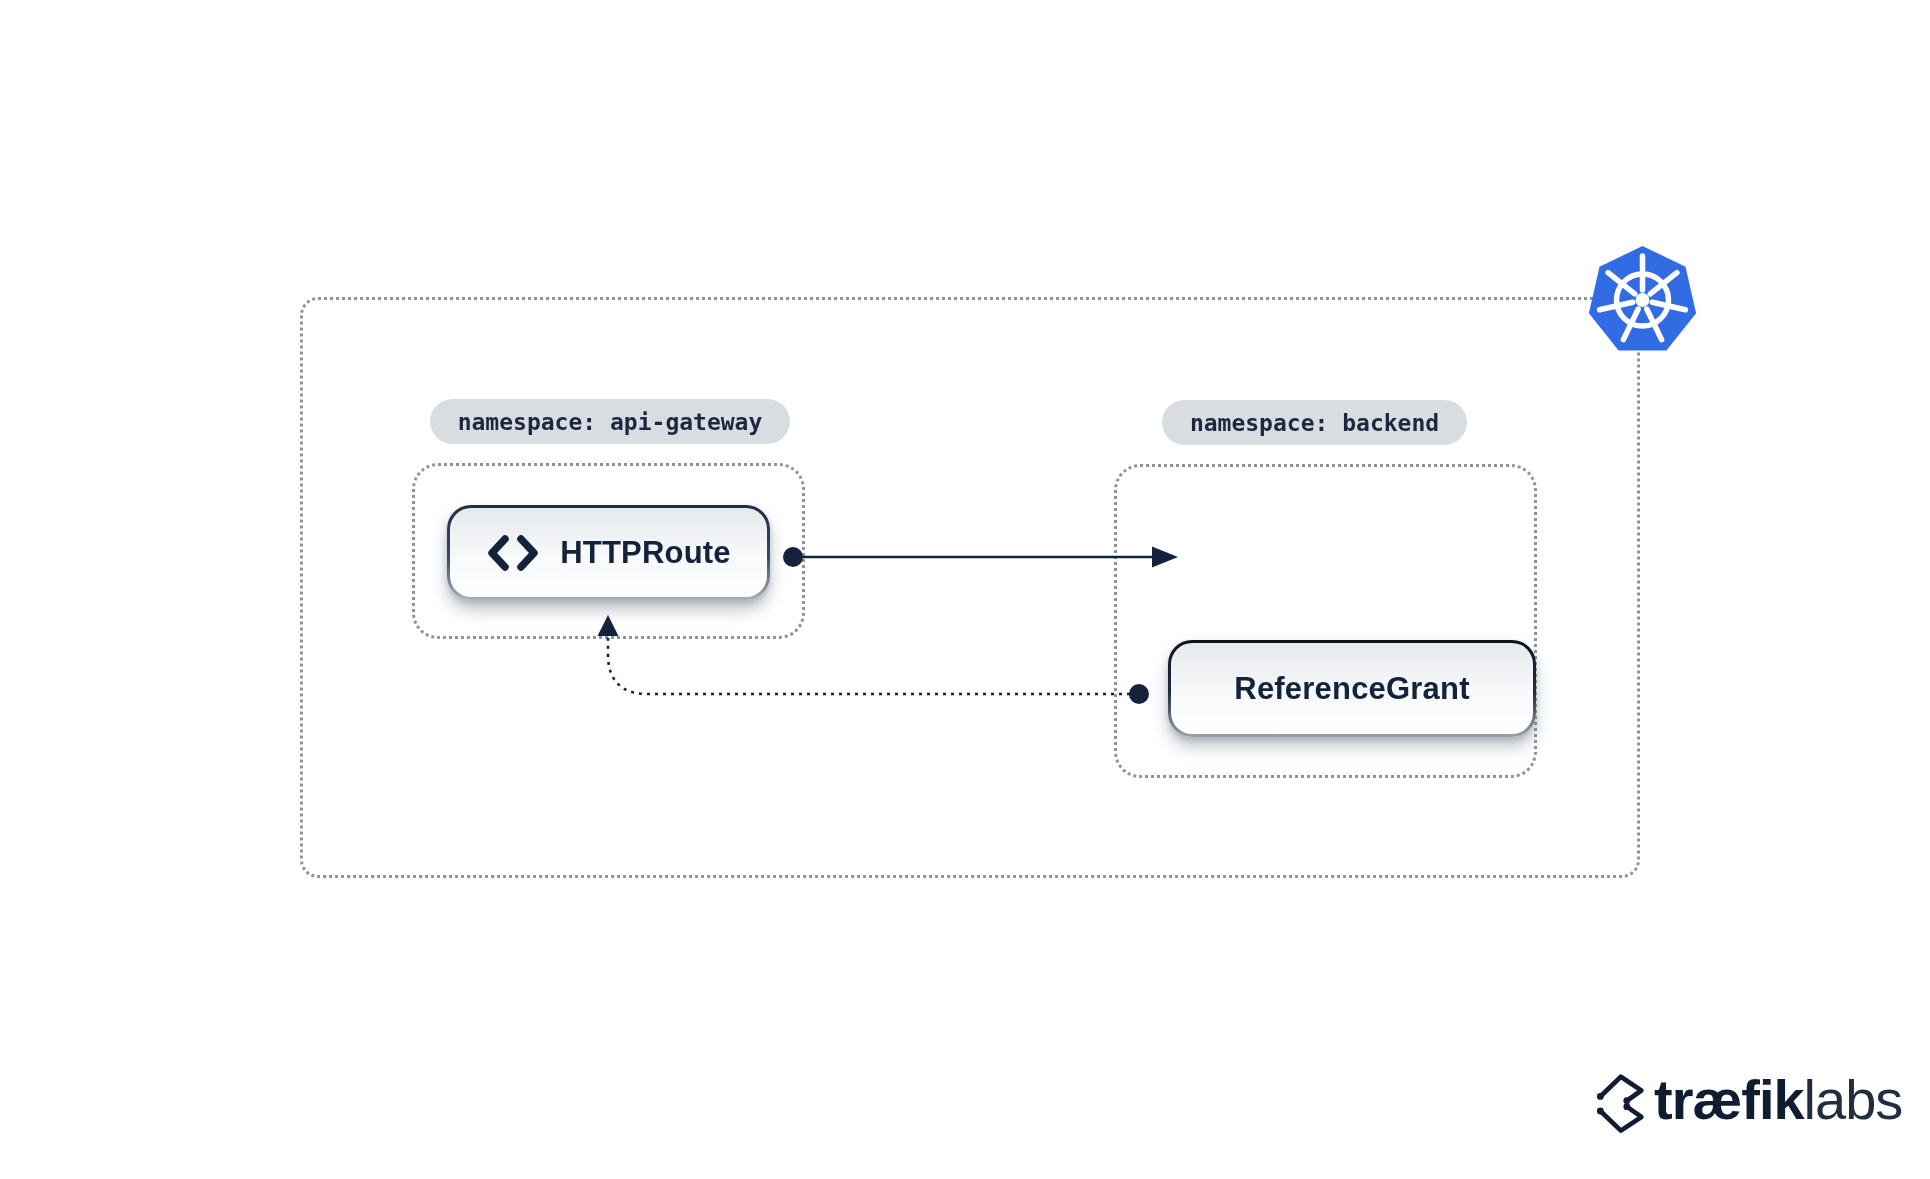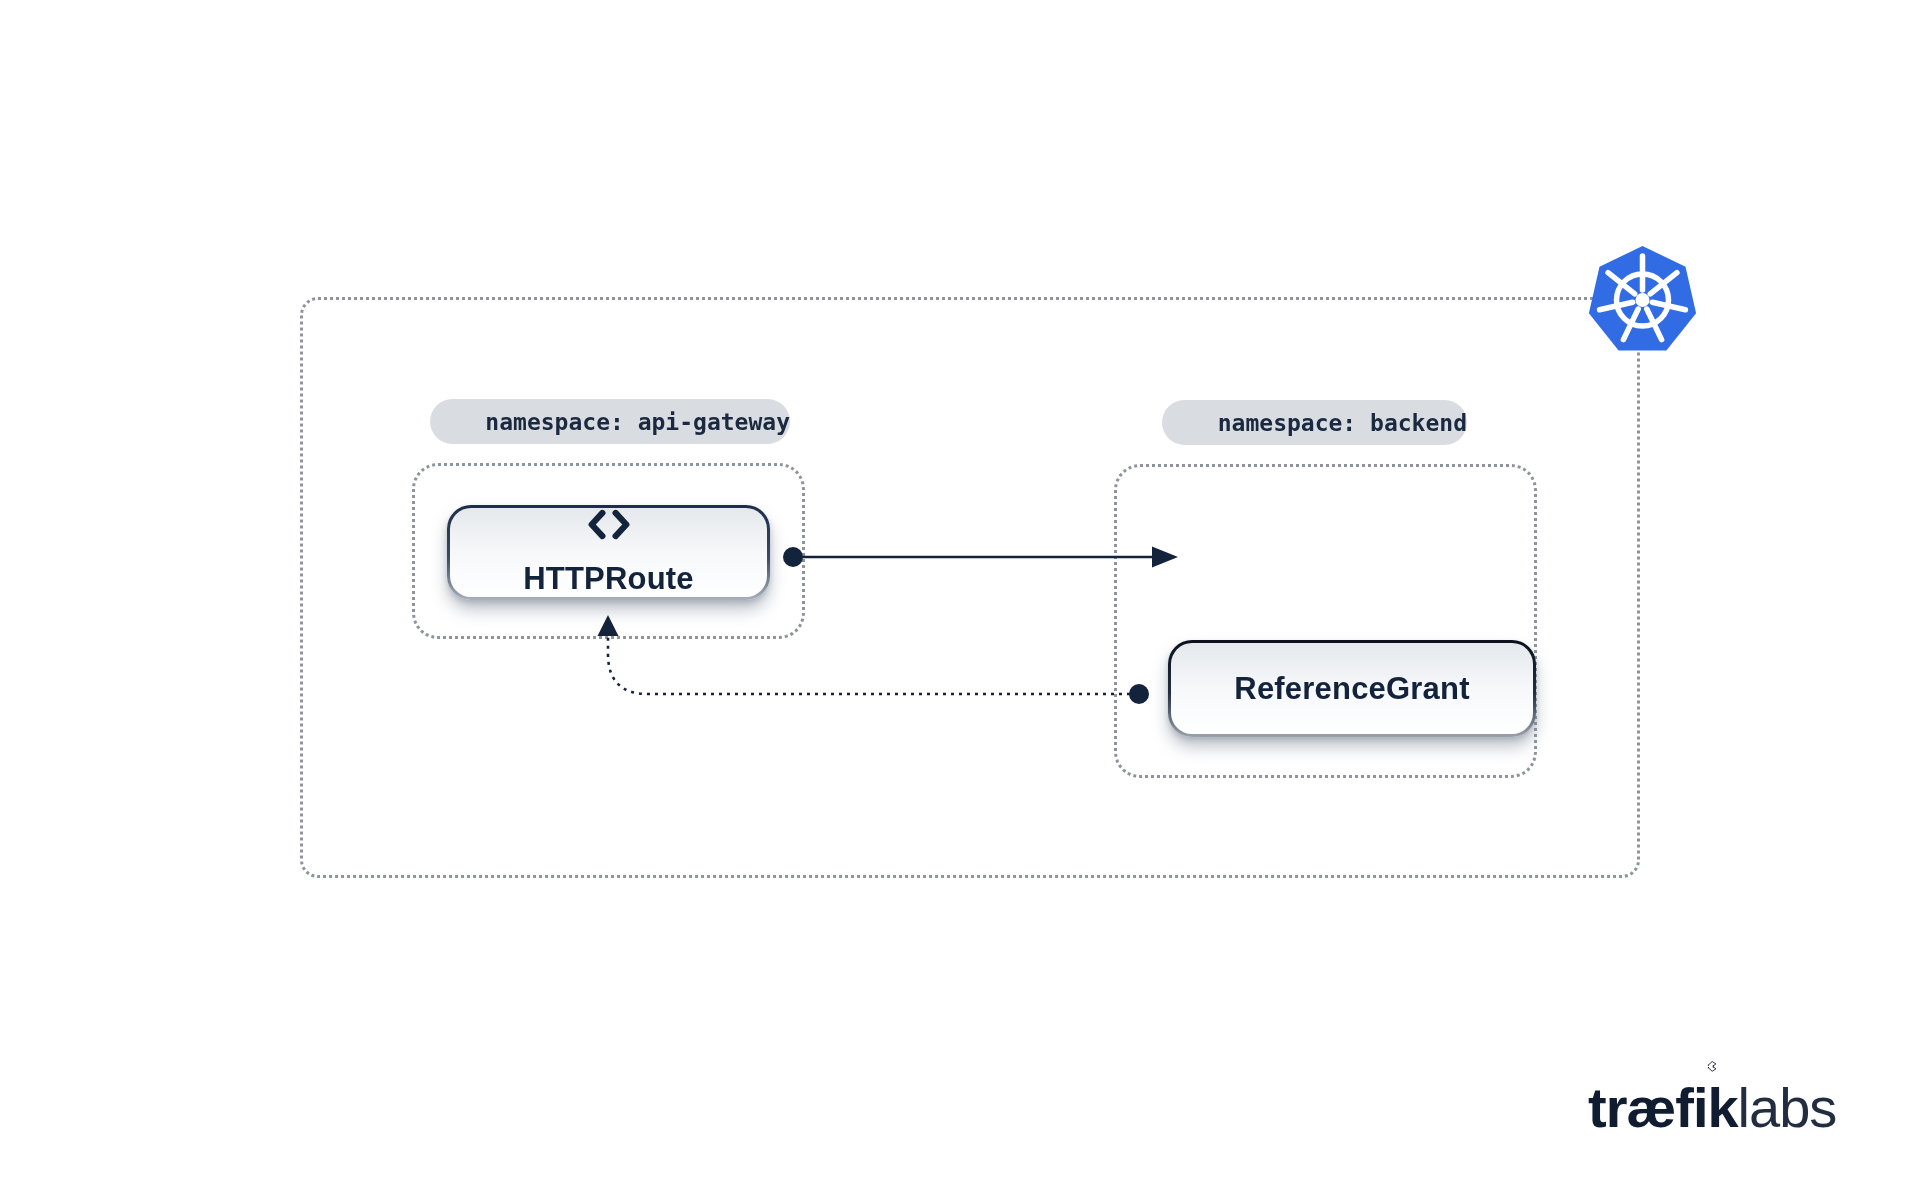--- a/index.html
+++ b/index.html
@@ -30,21 +30,21 @@
   }
 
   
   .ns-pill {
     position: absolute;
     height: 45px;
     background: #d9dde2;
     border-radius: 23px;
     display: flex;
     align-items: center;
-    justify-content: flex-end;
+    justify-content: center;
     font-family: "DejaVu Sans Mono", "Liberation Mono", monospace;
     font-size: 23px;
     font-weight: 700;
     color: #1b2940;
     letter-spacing: 0px;
   }
   .ns-pill.left { left: 430px; top: 399px; width: 360px; }
   .ns-pill.right { left: 1162px; top: 400px; width: 305px; }
 
   
@@ -68,21 +68,20 @@
     background: linear-gradient(180deg, #0a111d 0%, #232e41 55%, #9aa2ab 100%);
   }
   .node-inner {
     width: 100%; height: 100%;
     border-radius: 21px;
     background: linear-gradient(180deg, #e5e8ec 0%, #f6f8fa 50%, #ffffff 100%);
     display: flex;
     align-items: center;
     justify-content: center;
     gap: 20px;
-    flex-direction: column;
   }
   .node-label {
     font-size: 31px;
     font-weight: 700;
     color: #14233c;
     letter-spacing: 0.2px;
     white-space: nowrap;
   }
   .node.httproute { left: 447px; top: 505px; width: 323px; height: 95px; }
   .node.service { left: 1193px; top: 503px; width: 264px; height: 99px; }
@@ -97,21 +96,20 @@
   }
 
   
   .brand {
     position: absolute;
     left: 1588px; top: 1058px;
     height: 82px;
     display: flex;
     align-items: center;
     gap: 2px;
-    flex-direction: column;
   }
   .brand-text {
     font-size: 56px;
     color: #101c30;
     letter-spacing: -1px;
     white-space: nowrap;
   }
   .brand-text .bold { font-weight: 700; }
   .brand-text .light { font-weight: 400; opacity: 0.92; }
 </style>

